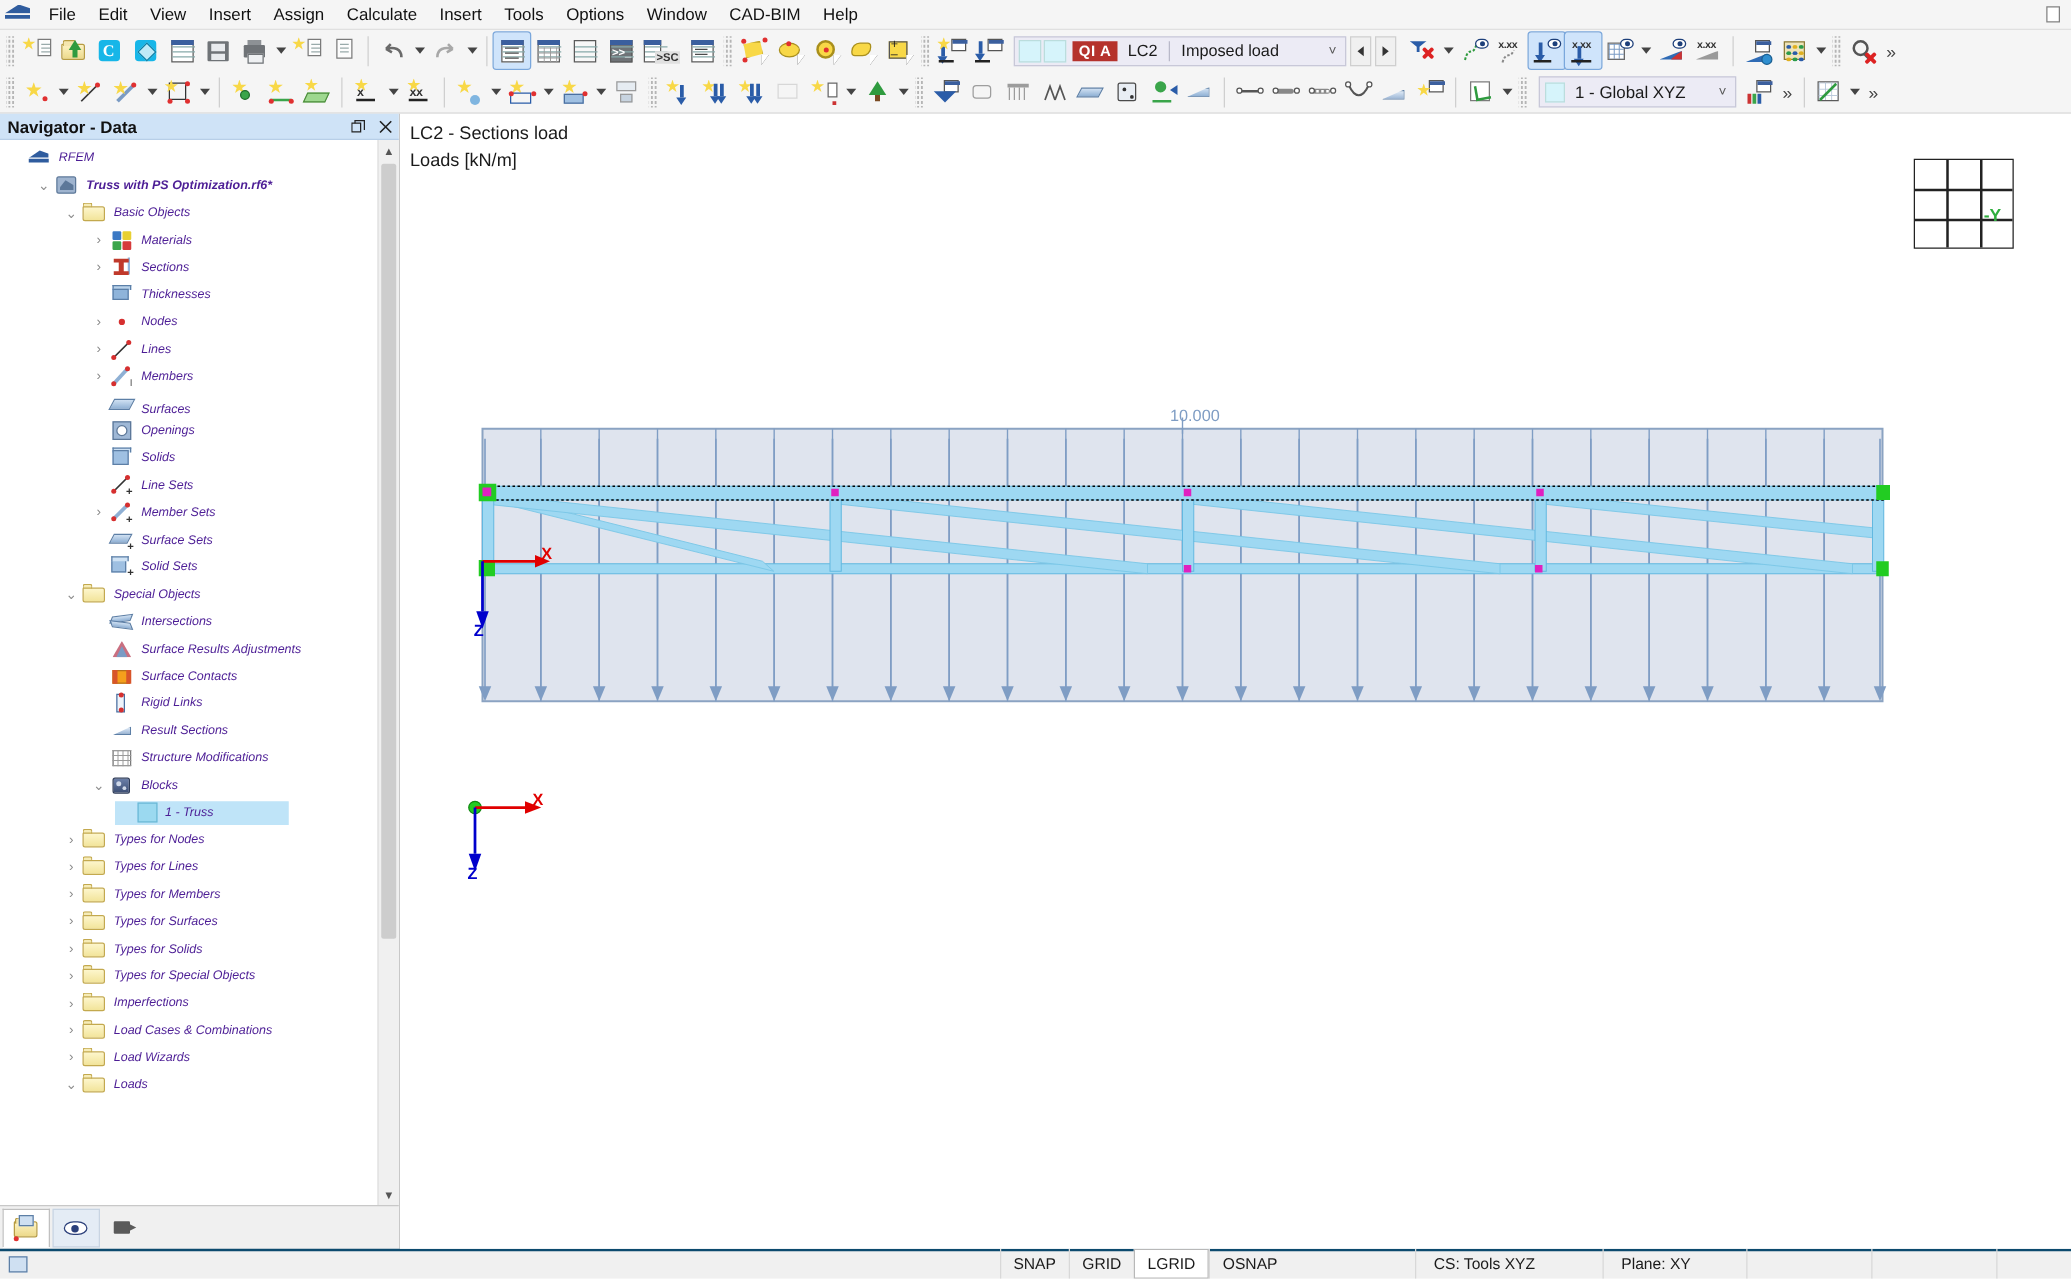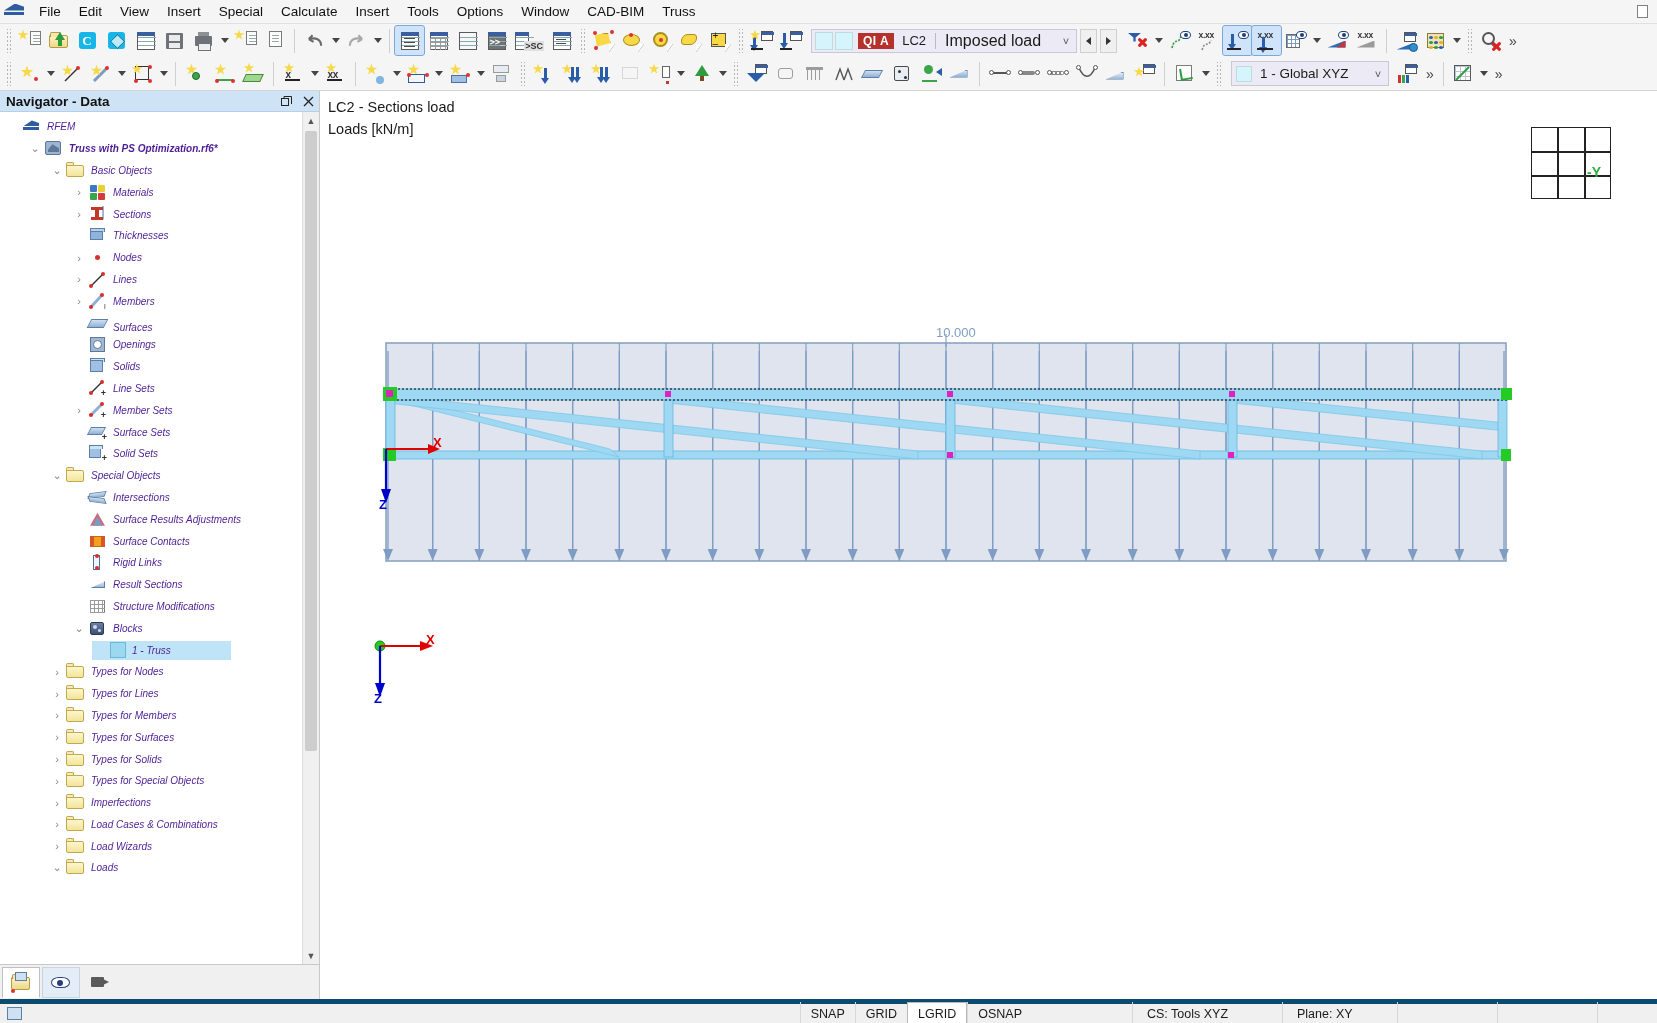--- a/index.html
+++ b/index.html
@@ -252,21 +252,21 @@
     margin-left: 6px; flex:0 0 auto;
   }
   .lc-sw { width:18px; height:18px; margin-left:3px; background:#d6f4fb; border:1px solid #bdd; }
   .lc-sw2 { width:18px; height:18px; margin-left:2px; background:#d6f4fb; border:1px solid #bdd; }
   .lc-badge {
     margin-left:5px; background:#b5322c; color:#fff; font-size:12px; font-weight:bold;
     padding:1px 5px; letter-spacing:0.5px;
   }
   .lc-id { margin-left:8px; font-size:13px; }
   .lc-divider { width:1px; height:16px; background:#b9b9c9; margin:0 9px; }
-  .lc-name { font-size:16px; }
+  .lc-name { font-size:13px; }
   .lc-caret { margin-left:auto; width:20px; text-align:center; color:#555; font-size:11px; }
   .spin-l, .spin-r {
     width:17px;height:24px;display:flex;align-items:center;justify-content:center;
     background:#f0f0f0;border:1px solid #cfcfcf;margin-left:3px;flex:0 0 auto;cursor:default;
   }
   .spin-l i { width:0;height:0;border-top:4px solid transparent;border-bottom:4px solid transparent;border-right:5px solid #333;}
   .spin-r i { width:0;height:0;border-top:4px solid transparent;border-bottom:4px solid transparent;border-left:5px solid #333;}
 
   .cs-combo {
     display:flex;align-items:center;height:25px;background:#ecebf5;border:1px solid #c8c8d8;
@@ -380,22 +380,22 @@
     border:1.6px solid #222; background:#fff;
   }
   .cube .vl{position:absolute;top:0;bottom:0;width:1.6px;background:#222;}
   .cube .hl{position:absolute;left:0;right:0;height:1.6px;background:#222;}
   .cube .ax{position:absolute;right:9px;bottom:18px;color:#2fae3e;font-size:14px;font-weight:bold;}
 
   .loadlabel { position:absolute; color:#7f9dc4; font-size:13px; }
 
   
   .status {
-    height: 24px; min-height:24px; display:flex; align-items:center;
-    background:#f0f0f0; border-top:5px solid #0c4a6e; font-size:12.5px;
+    height: 24px; min-height:24px; display:flex; align-items:flex-end;
+    background:#f0f0f0; border-top:2px solid #0c4a6e; font-size:12.5px;
   }
   .status .grow { flex:1; }
   .st-seg {
     height:24px; display:flex;align-items:center;justify-content:center;
     padding:0 10px; border-left:1px solid #d8d8d8; cursor:default; white-space:nowrap;
   }
   .st-seg.toggle { min-width:46px; }
   .st-seg.toggle.on { background:#ffffff; border:1px solid #b8b8b8; }
   .st-info { padding:0 14px; border-left:1px solid #d8d8d8; height:24px; display:flex; align-items:center; min-width:150px;}
   .st-left-icon{ width:22px;height:22px; margin-left:4px; position:relative; }
@@ -408,28 +408,28 @@
 
   <div class="menubar">
     <div class="menu-logo">
         <div class="l1"></div>
         <div class="l2"></div>
       </div>
     <div class="menu-item">File</div>
     <div class="menu-item">Edit</div>
     <div class="menu-item">View</div>
     <div class="menu-item">Insert</div>
-    <div class="menu-item">Special</div>
+    <div class="menu-item">Assign</div>
     <div class="menu-item">Calculate</div>
     <div class="menu-item">Insert</div>
     <div class="menu-item">Tools</div>
     <div class="menu-item">Options</div>
     <div class="menu-item">Window</div>
     <div class="menu-item">CAD-BIM</div>
-    <div class="menu-item">Truss</div>
+    <div class="menu-item">Help</div>
     <div class="mb-right">
       <div class="mb-tool">
           <div class="sq"></div>
         </div>
     </div>
   </div>
 
   <div class="toolbars">
 
     <div class="tbrow">

